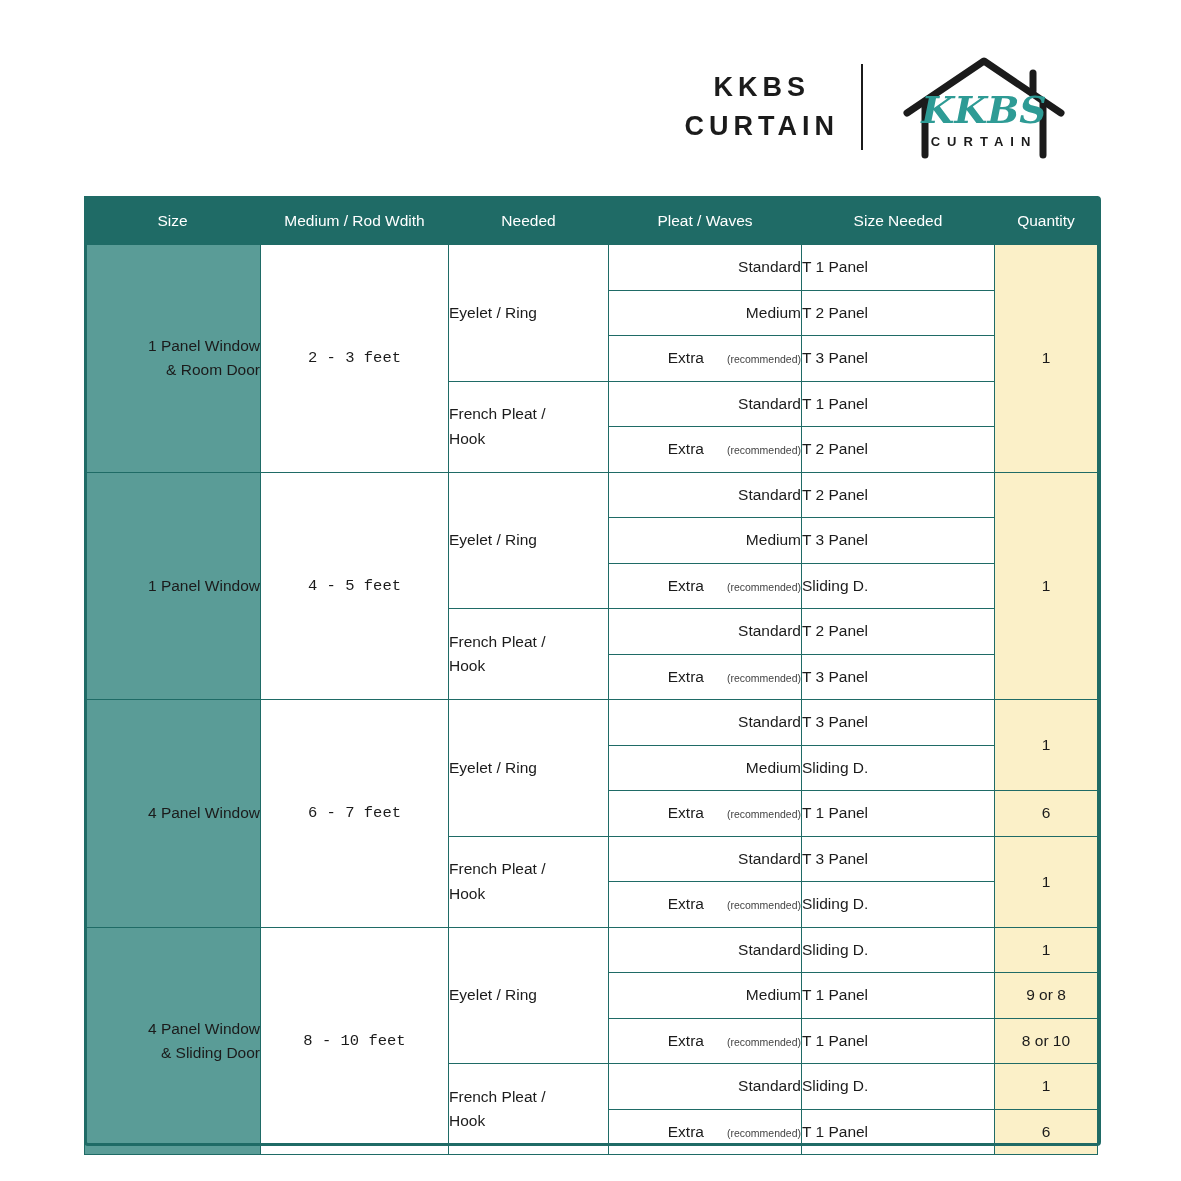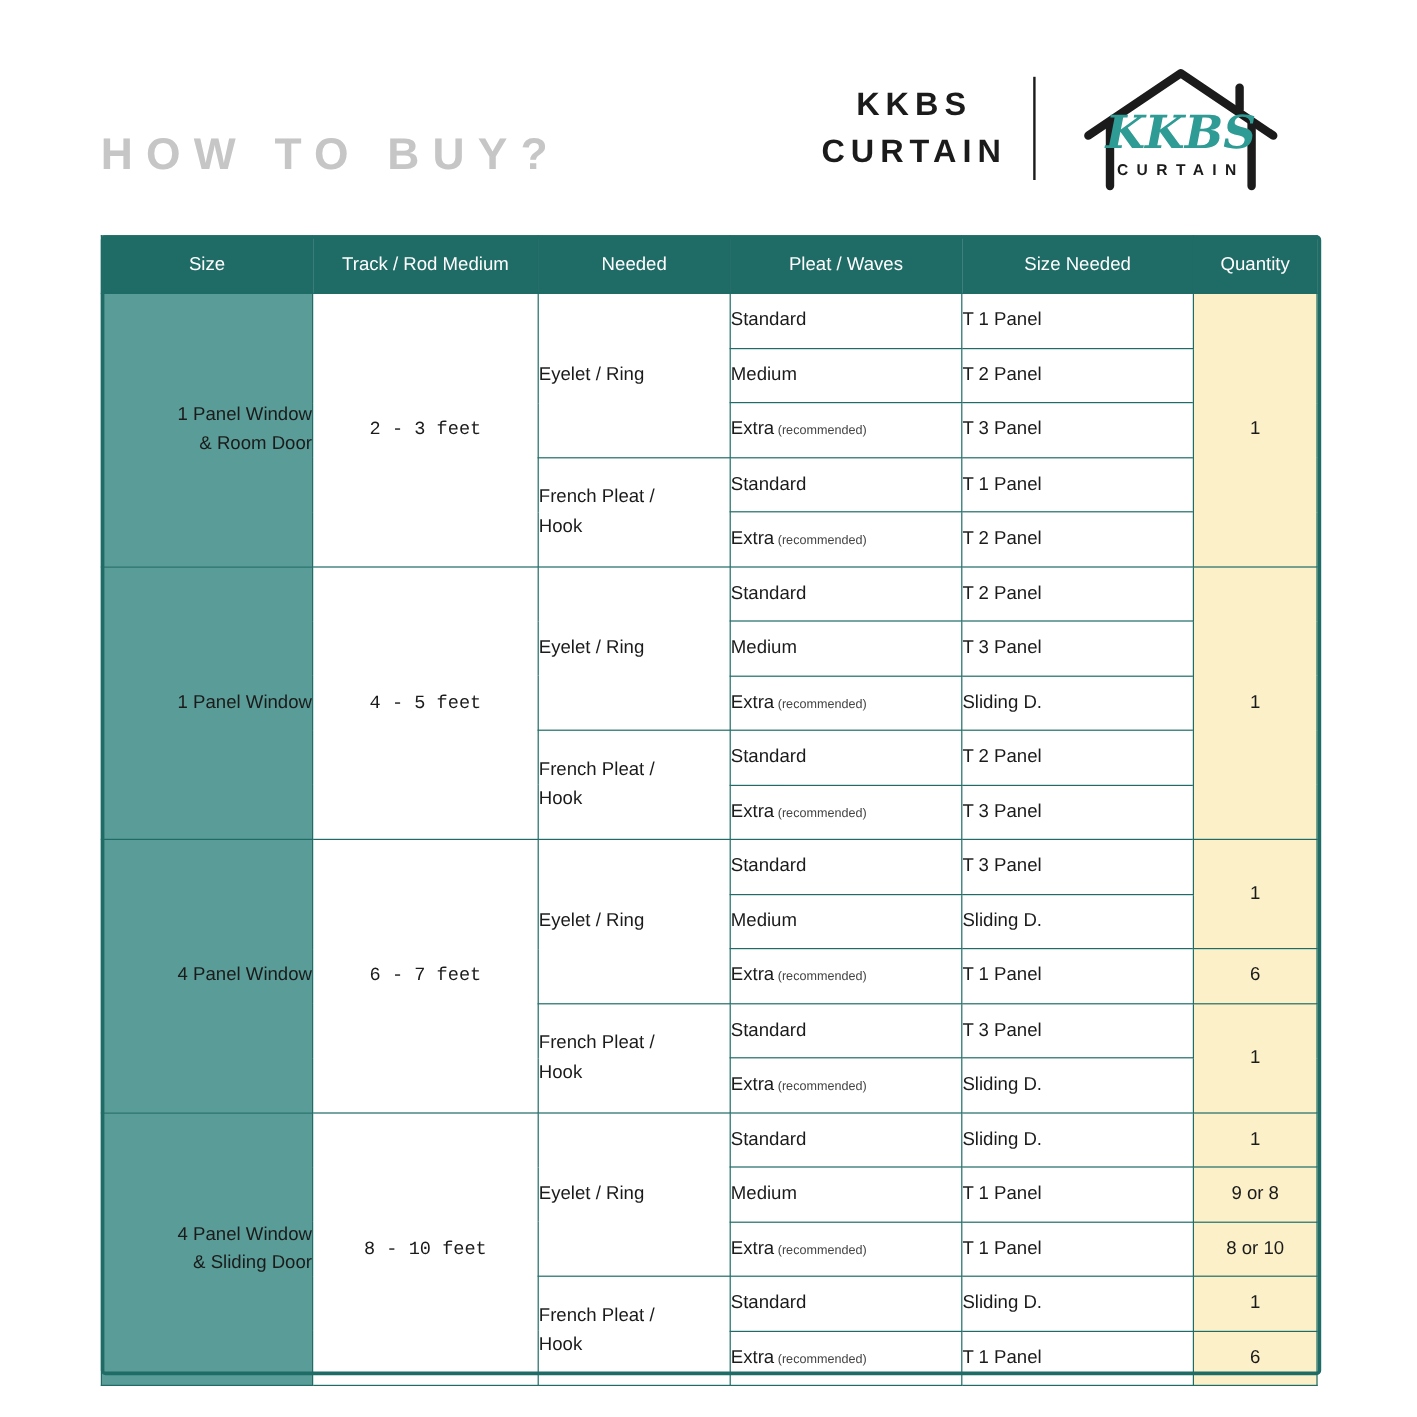--- a/index.html
+++ b/index.html
@@ -177,49 +177,50 @@
     color: #1b1b1b;
     font-family: Liberation Mono, monospace;
   }
   td.types-cell {
     padding-left: 22px;
     line-height: 1.55;
   }
   td.pleat-cell {
     padding-left: 36px;
     height: 44.5px;
+    text-align: right;
   }
   td.needed-cell {
     text-align: left;
   }
   td.qty-cell {
     background: #fbf0c8 !important;
     text-align: center;
   }
   .rec {
     font-size: 10.5px;
     color: #444;
+    padding-left: 20px;
   }
   .outer-frame {
     position: absolute;
     left: 84px;
     top: 196px;
     width: 1011px;
     height: 944px;
     border: 3px solid #1f6b66;
     border-radius: 4px;
     pointer-events: none;
     z-index: 3;
   }
 </style>
 </head>
 <body>
 
 <div class="header">
-  <div class="page-title">HOW TO BUY?</div>
 
   <div class="brand-block">
     <div class="brand-text">
       <div>KKBS</div>
       <div>CURTAIN</div>
     </div>
     <div class="brand-divider"></div>
     <div class="logo">
       <svg width="198" height="112" viewBox="0 0 198 112">
         <path d="M22 62 L99 10 L176 62" fill="none" stroke="#1b1b1b" stroke-width="7" stroke-linejoin="round" stroke-linecap="round"></path>
@@ -249,21 +250,21 @@
       <col class="c-size">
         <col class="c-track">
         <col class="c-types">
       <col class="c-pleat">
         <col class="c-needed">
         <col class="c-qty">
     </colgroup>
     <thead>
       <tr>
         <th>Size</th>
-        <th>Track / Rod Medium</th>
+        <th>Medium / Rod Wdith</th>
         <th>Needed</th>
         <th>Pleat / Waves</th>
         <th>Size Needed</th>
         <th>Quantity</th>
       </tr>
     </thead>
     <tbody id="table-body">
         <tr>
           <td class="size-cell" rowspan="5">
             <div>1 Panel Window</div>

